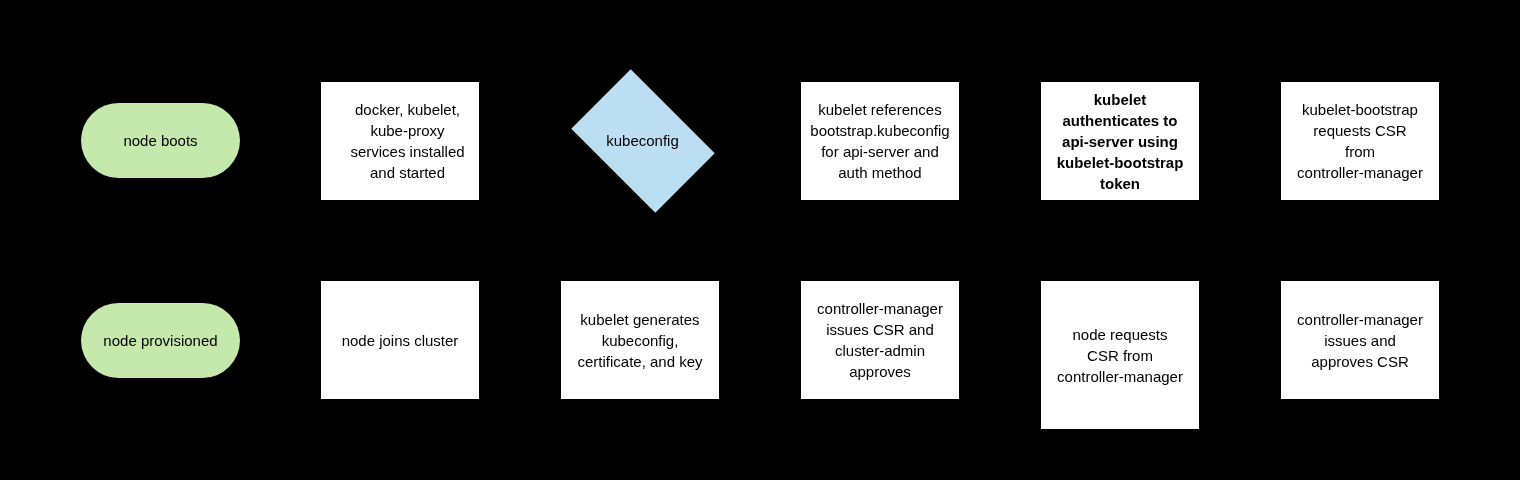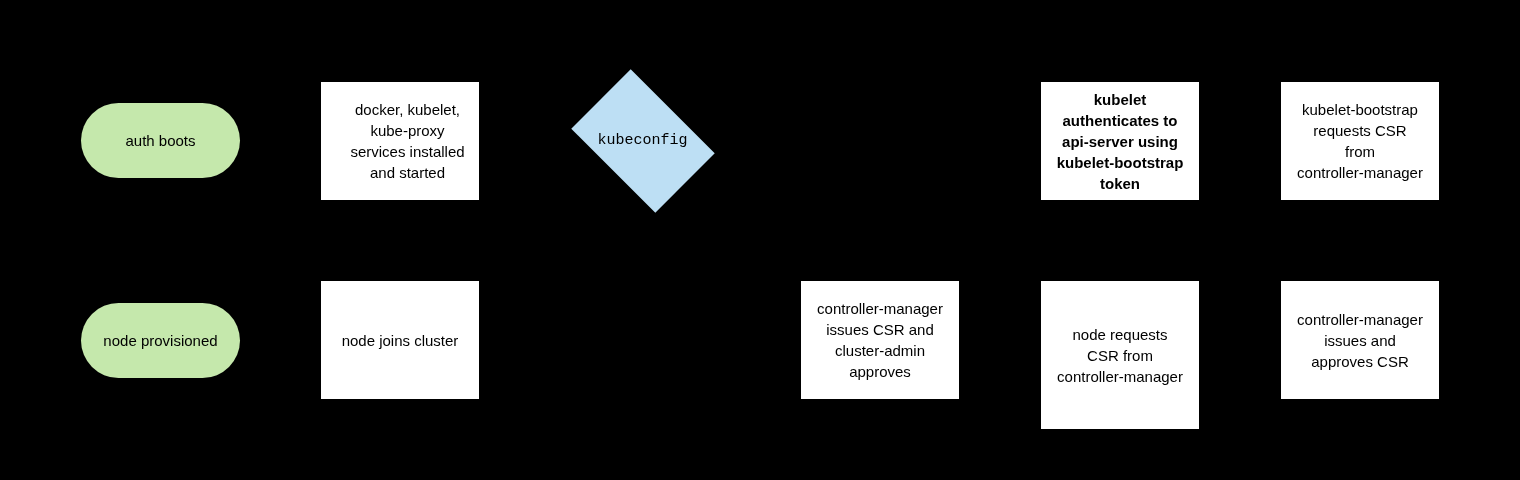--- a/index.html
+++ b/index.html
@@ -52,63 +52,73 @@
     height: 84px;
     margin-left: -42px;
     margin-top: -42px;
     background: #bddff4;
     transform: rotate(45deg) scale(1.415, 1.0);
     z-index: 0;
   }
   .shape-diamond .label {
     position: relative;
     z-index: 1;
-    font-family: Liberation Mono, monospace;
   }
   
   .overflow-x .label {
     white-space: pre;
   }
 </style>
 </head>
 <body>
 
 <div id="canvas">
     <div class="node shape-pill" style="left: 81px; top: 103px; width: 159px; height: 75px;">
-      <span class="label">auth boots</span>
+      <span class="label">node boots</span>
     </div>
     <div class="node shape-box" style="left: 321px; top: 82px; width: 158px; height: 118px; padding-left: 15px;">
       <span class="label">docker, kubelet,
 kube-proxy
 services installed
 and started</span>
     </div>
     <div class="node shape-diamond" style="left: 563px; top: 81px; width: 159px; height: 119px;">
       <div class="diamond-fill"></div>
       <span class="label">kubeconfig</span>
+    </div>
+    <div class="node shape-box overflow-x" style="left: 801px; top: 82px; width: 158px; height: 118px;">
+      <span class="label">kubelet references
+bootstrap.kubeconfig
+for api-server and
+auth method</span>
     </div>
     <div class="node shape-box" style="left: 1041px; top: 82px; width: 158px; height: 118px; font-weight: bold;">
       <span class="label">kubelet
 authenticates to
 api-server using
 kubelet-bootstrap
 token</span>
     </div>
     <div class="node shape-box" style="left: 1281px; top: 82px; width: 158px; height: 118px;">
       <span class="label">kubelet-bootstrap
 requests CSR
 from
 controller-manager</span>
     </div>
     <div class="node shape-pill" style="left: 81px; top: 303px; width: 159px; height: 75px;">
       <span class="label">node provisioned</span>
     </div>
     <div class="node shape-box" style="left: 321px; top: 281px; width: 158px; height: 118px;">
       <span class="label">node joins cluster</span>
     </div>
+    <div class="node shape-box" style="left: 561px; top: 281px; width: 158px; height: 118px;">
+      <span class="label">kubelet generates
+kubeconfig,
+certificate, and key</span>
+    </div>
     <div class="node shape-box" style="left: 801px; top: 281px; width: 158px; height: 118px;">
       <span class="label">controller-manager
 issues CSR and
 cluster-admin
 approves</span>
     </div>
     <div class="node shape-box" style="left: 1041px; top: 281px; width: 158px; height: 148px;">
       <span class="label">node requests
 CSR from
 controller-manager</span>

